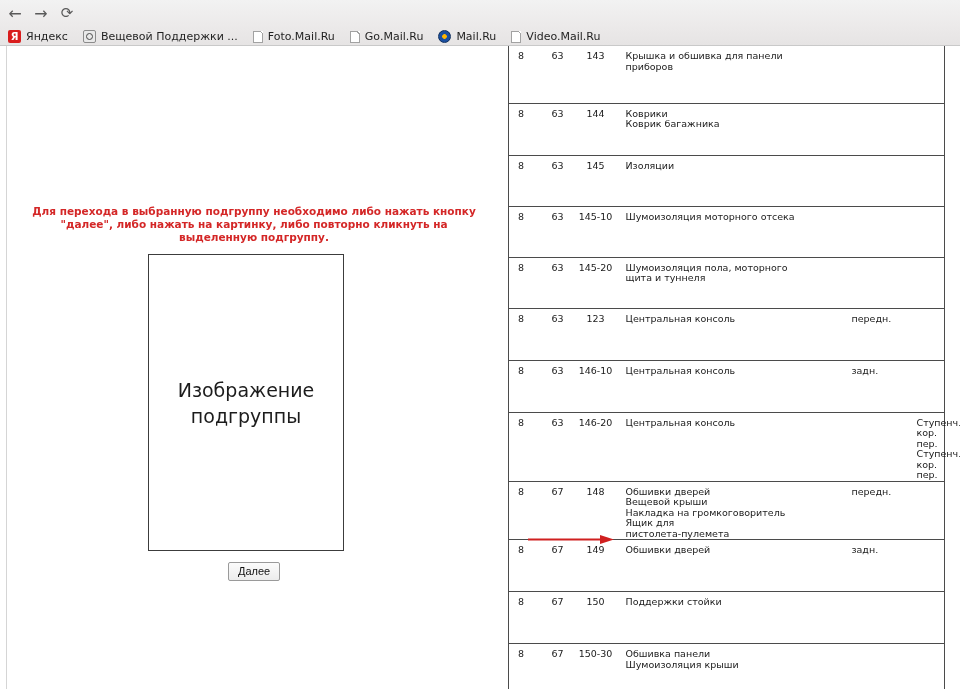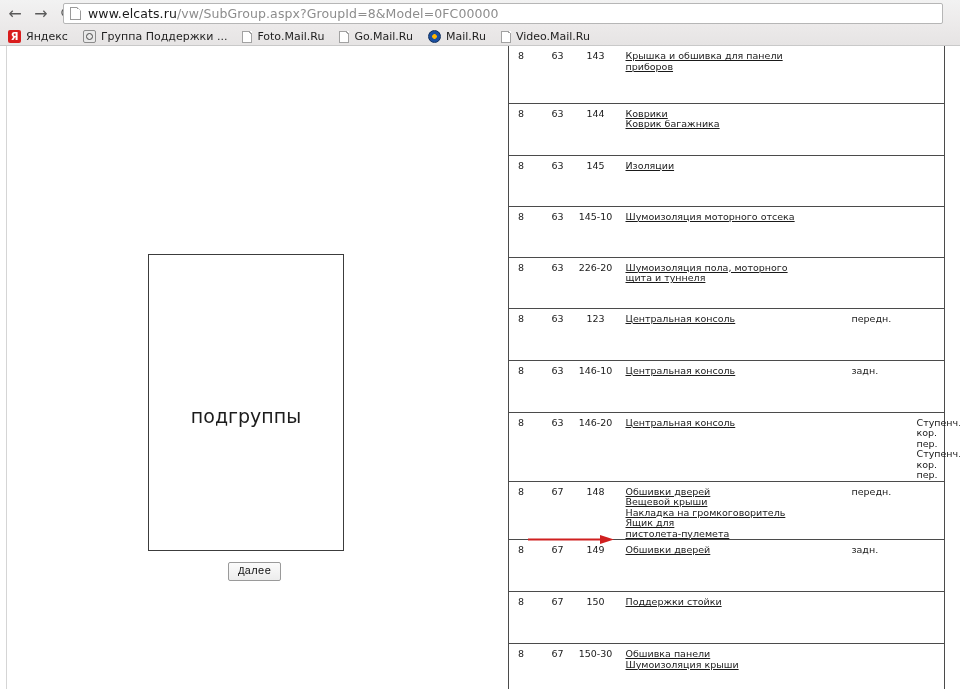--- a/index.html
+++ b/index.html
@@ -129,21 +129,21 @@
     border: 1px solid #3c3c3c;
     background: #ffffff;
     display: flex; align-items: center; justify-content: center;
   }
   #subgroup-image-label {
     font-size: 19px; color: #1c1c1c; text-align: center; line-height: 26px;
   }
   #next-button {
     position: absolute; left: 221px; top: 516px;
     padding: 2px 9px 3px 9px;
-    font-family: Liberation Mono, monospace;
+    font-family: Liberation Sans, sans-serif;
     font-size: 11px; color: #101010;
     background: linear-gradient(180deg,#fbfbfb 0%,#ececec 100%);
     border: 1px solid #9a9a9a;
     border-radius: 2px;
   }
 
   
   #parts-table {
     position: absolute; left: 508px; top: 0;
     width: 436px;
@@ -161,21 +161,21 @@
   #parts-table tr:first-child td { border-top: none; }
   #parts-table .c-grp  { width: 32px;  text-align: left;  padding-left: 9px; }
   #parts-table .c-sub  { width: 34px;  text-align: center; }
   #parts-table .c-num  { width: 42px;  text-align: center; }
   #parts-table .c-name { width: 168px; padding-left: 9px; }
   #parts-table .c-note { width: 160px; padding-left: 0; margin-top: 21px; }
   #parts-table .c-note .note-a { display:block; padding-left: 67px; }
   #parts-table .c-note .note-b { display:block; padding-left: 132px; }
   #parts-table .v-left { border-left: 1.5px solid #4b4b4b; }
   #parts-table .v-right { border-right: 1.5px solid #4b4b4b; }
-  .nm-line { display: block; white-space: nowrap; text-decoration: underline; }
+  .nm-line { display: block; white-space: nowrap; }
 
   
   #annotation-arrow {
     position: absolute; left: 528px; top: 489px;
     width: 86px; height: 9px;
     pointer-events: none;
   }
 </style>
 </head>
 <body>
@@ -186,34 +186,30 @@
     <div class="nav-btn">
       <span>←</span>
     </div>
     <div class="nav-btn">
       <span>→</span>
     </div>
     <div class="nav-btn reload">
       <span>⟳</span>
     </div>
 
-    <div id="omnibox">
-      <span id="page-icon"></span>
-      <span id="url-text"><span class="host">www.elcats.ru</span><span class="rest">/vw/SubGroup.aspx?GroupId=8&amp;Model=0FC00000</span></span>
-    </div>
   </div>
 
   <div id="bookmarks-bar">
     <div class="bookmark">
       <span class="bm-ico yandex">Я</span>
       <span>Яндекс</span>
     </div>
     <div class="bookmark">
       <span class="bm-ico camera"></span>
-      <span>Группа Поддержки ...</span>
+      <span>Вещевой Поддержки ...</span>
     </div>
     <div class="bookmark">
       <span class="bm-ico doc"></span>
       <span>Foto.Mail.Ru</span>
     </div>
     <div class="bookmark">
       <span class="bm-ico doc"></span>
       <span>Go.Mail.Ru</span>
     </div>
     <div class="bookmark">
@@ -224,24 +220,25 @@
       <span class="bm-ico doc"></span>
       <span>Video.Mail.Ru</span>
     </div>
   </div>
 </div>
 
 <div id="page">
   <div id="page-left-rule"></div>
 
   <div id="left-pane">
+    <div id="instruction">Для перехода в выбранную подгруппу необходимо либо нажать кнопку "далее", либо нажать на картинку, либо повторно кликнуть на выделенную подгруппу.</div>
 
     <div id="subgroup-image">
       <div id="subgroup-image-label">
-        <br>
+        <span>Изображение</span><br>
         <span>подгруппы</span>
       </div>
     </div>
 
     <button id="next-button">Далее</button>
   </div>
 
   <table id="parts-table">
     <tbody>
         <tr>
@@ -278,21 +275,21 @@
           <td class="c-sub">63</td>
           <td class="c-num">145-10</td>
           <td class="c-name">
             <span class="nm-line">Шумоизоляция моторного отсека</span>
           </td>
           <td class="c-note v-right"></td>
         </tr>
         <tr>
           <td class="c-grp v-left" style="height: 51px;">8</td>
           <td class="c-sub">63</td>
-          <td class="c-num">226-20</td>
+          <td class="c-num">145-20</td>
           <td class="c-name">
             <span class="nm-line">Шумоизоляция пола, моторного</span>
             <span class="nm-line">щита и туннеля</span>
           </td>
           <td class="c-note v-right"></td>
         </tr>
         <tr>
           <td class="c-grp v-left" style="height: 52px;">8</td>
           <td class="c-sub">63</td>
           <td class="c-num">123</td>

